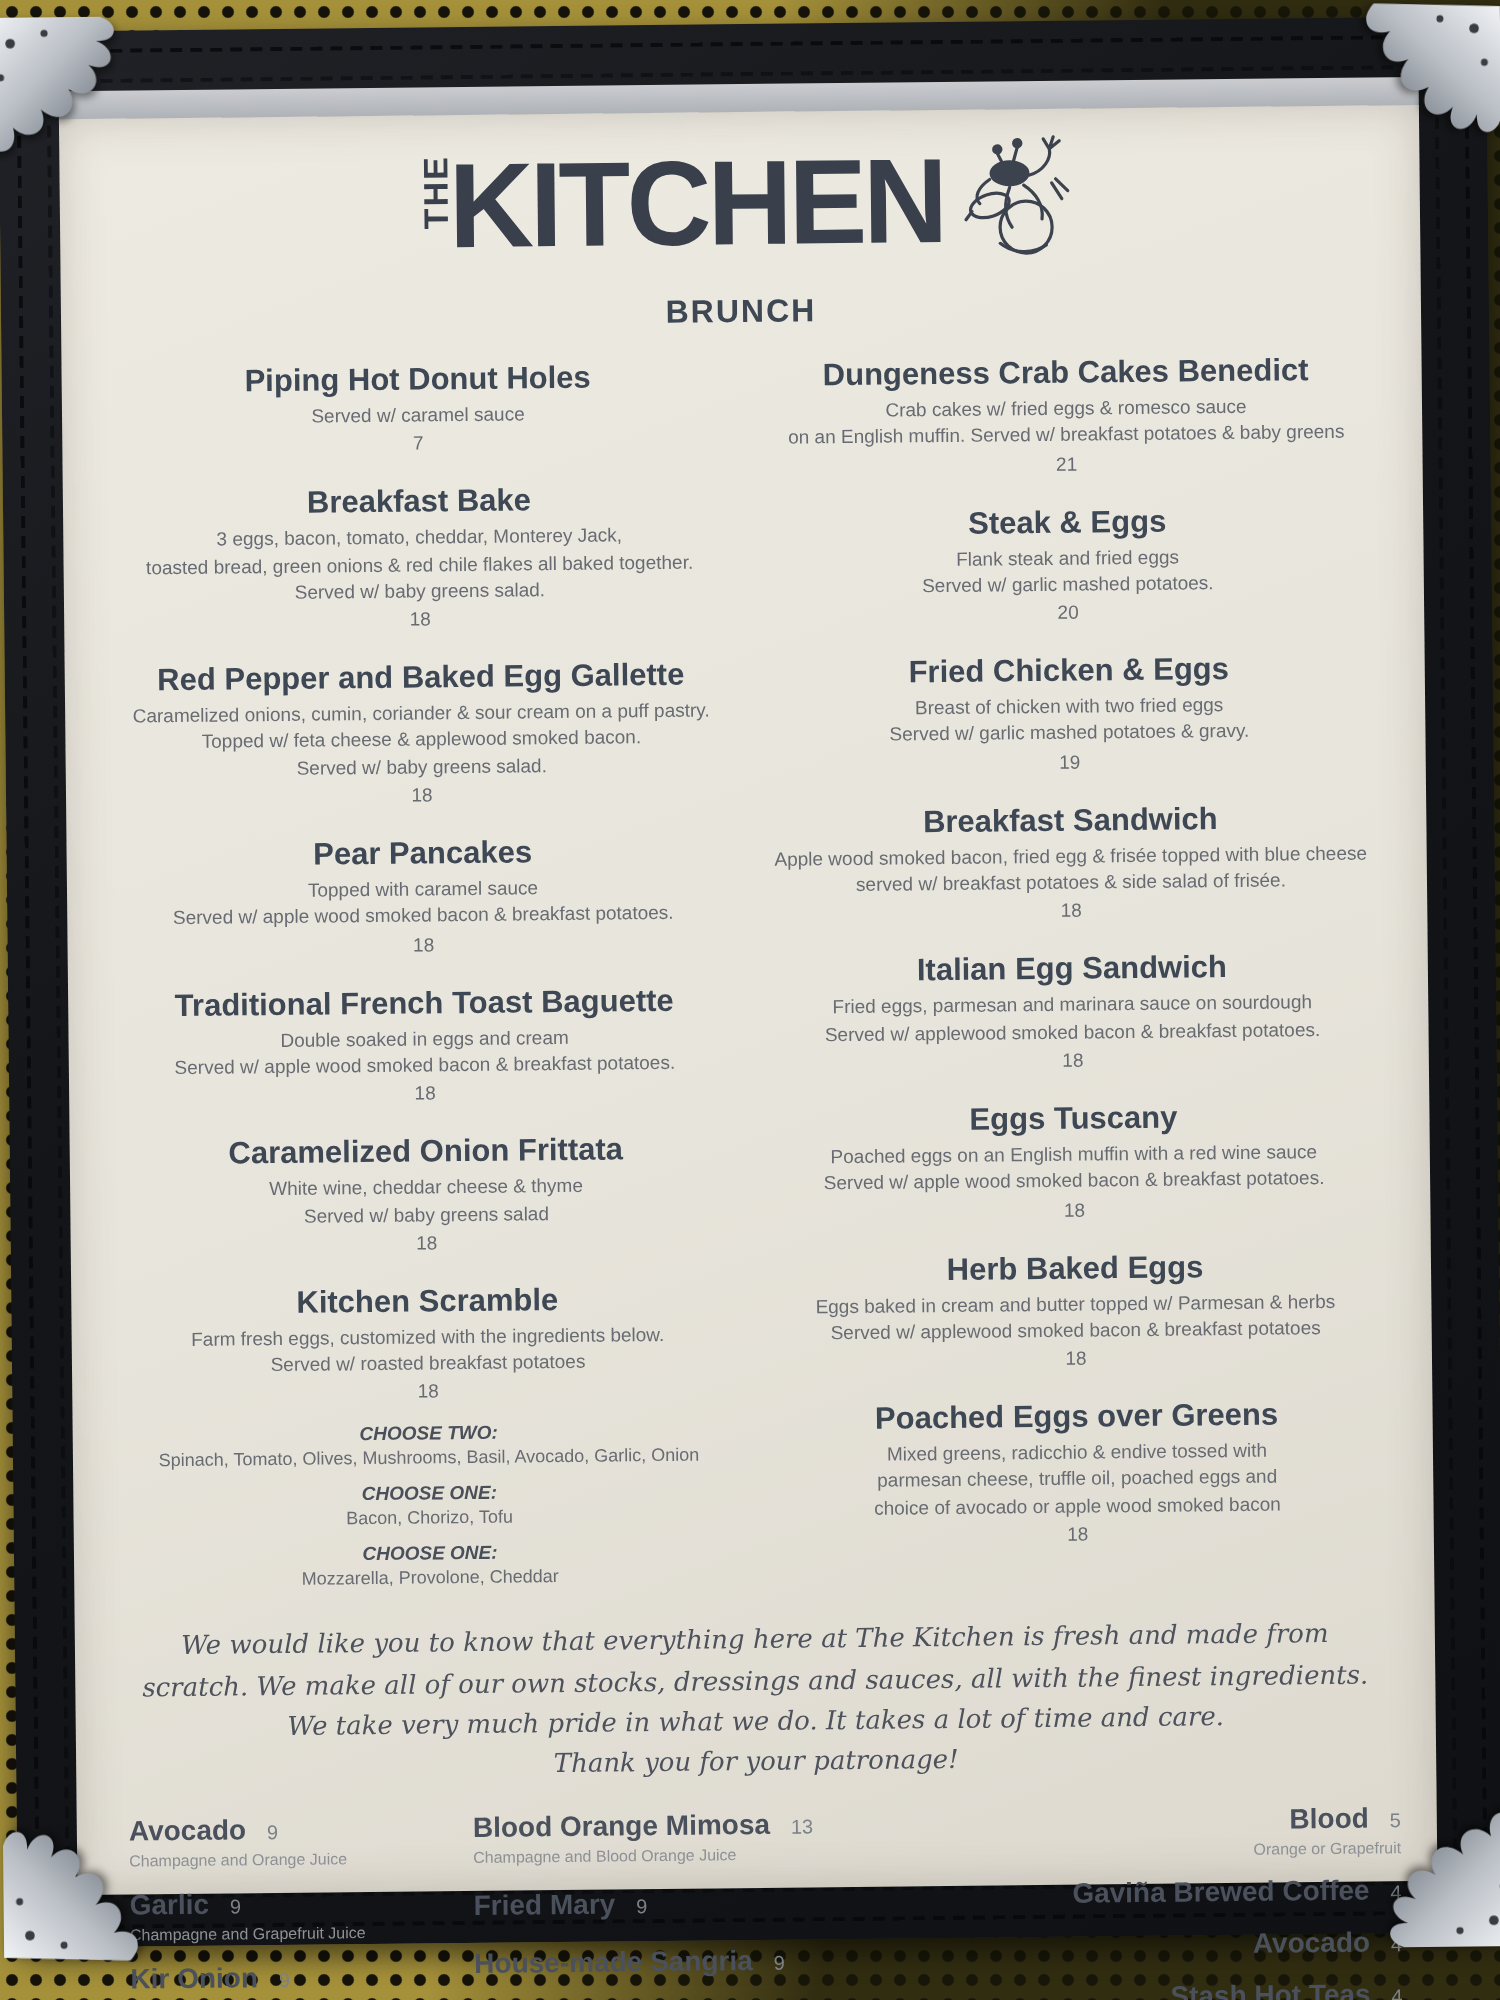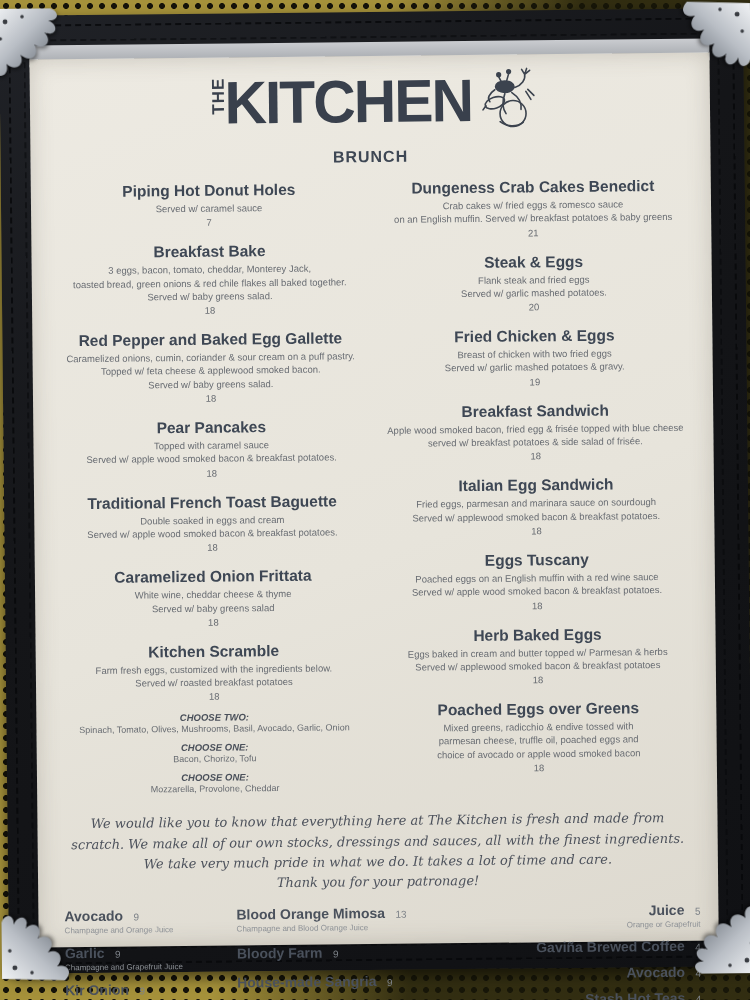--- a/index.html
+++ b/index.html
@@ -299,38 +299,38 @@
   <div class="drink">
     <div>
       <span class="drink-name">Blood Orange Mimosa</span>
       <span class="drink-price">13</span>
     </div>
     <div class="drink-desc">Champagne and Blood Orange Juice</div>
   </div>
 
   <div class="drink">
     <div>
-      <span class="drink-name">Bloody Farm</span>
+      <span class="drink-name">Fried Mary</span>
       <span class="drink-price">9</span>
     </div>
 
   </div>
 
   <div class="drink">
     <div>
       <span class="drink-name">House-made Sangria</span>
       <span class="drink-price">9</span>
     </div>
 
   </div>
 </div>
         <div class="drink-col c3" id="drinks-c3">
   <div class="drink">
     <div>
-      <span class="drink-name">Juice</span>
+      <span class="drink-name">Blood</span>
       <span class="drink-price">5</span>
     </div>
     <div class="drink-desc">Orange or Grapefruit</div>
   </div>
 
   <div class="drink">
     <div>
       <span class="drink-name">Gaviña Brewed Coffee</span>
       <span class="drink-price">4</span>
     </div>

